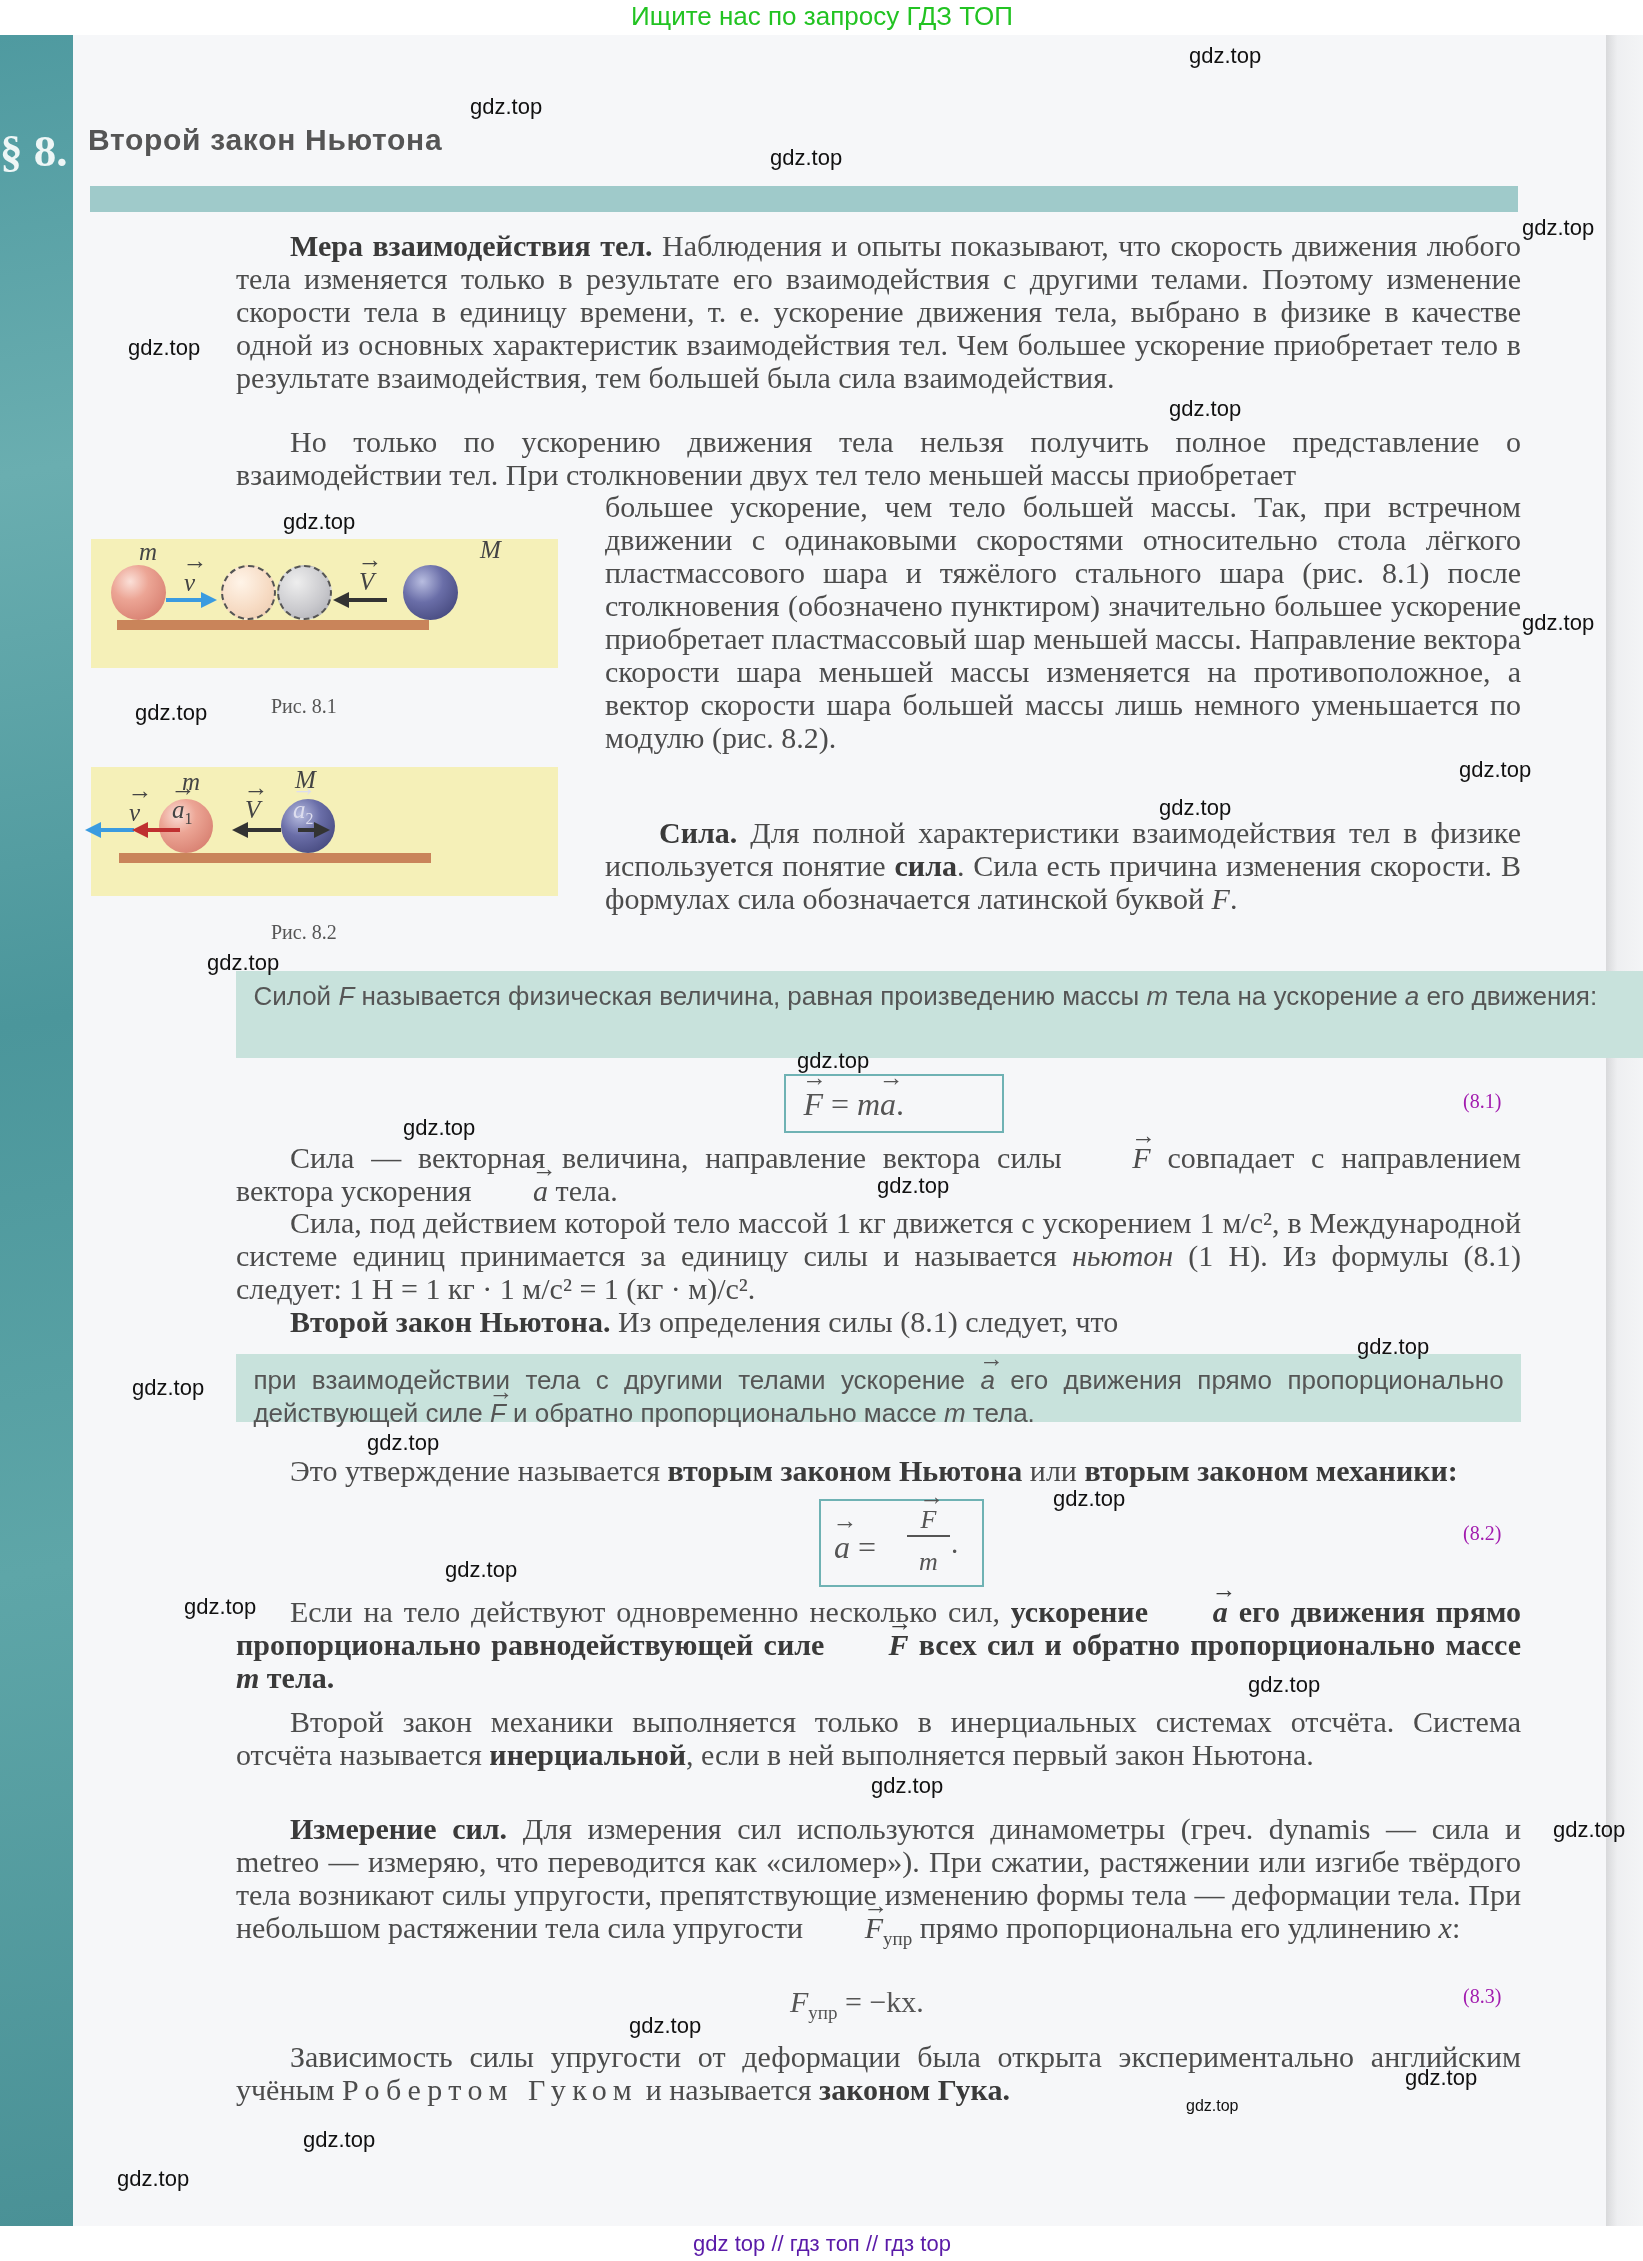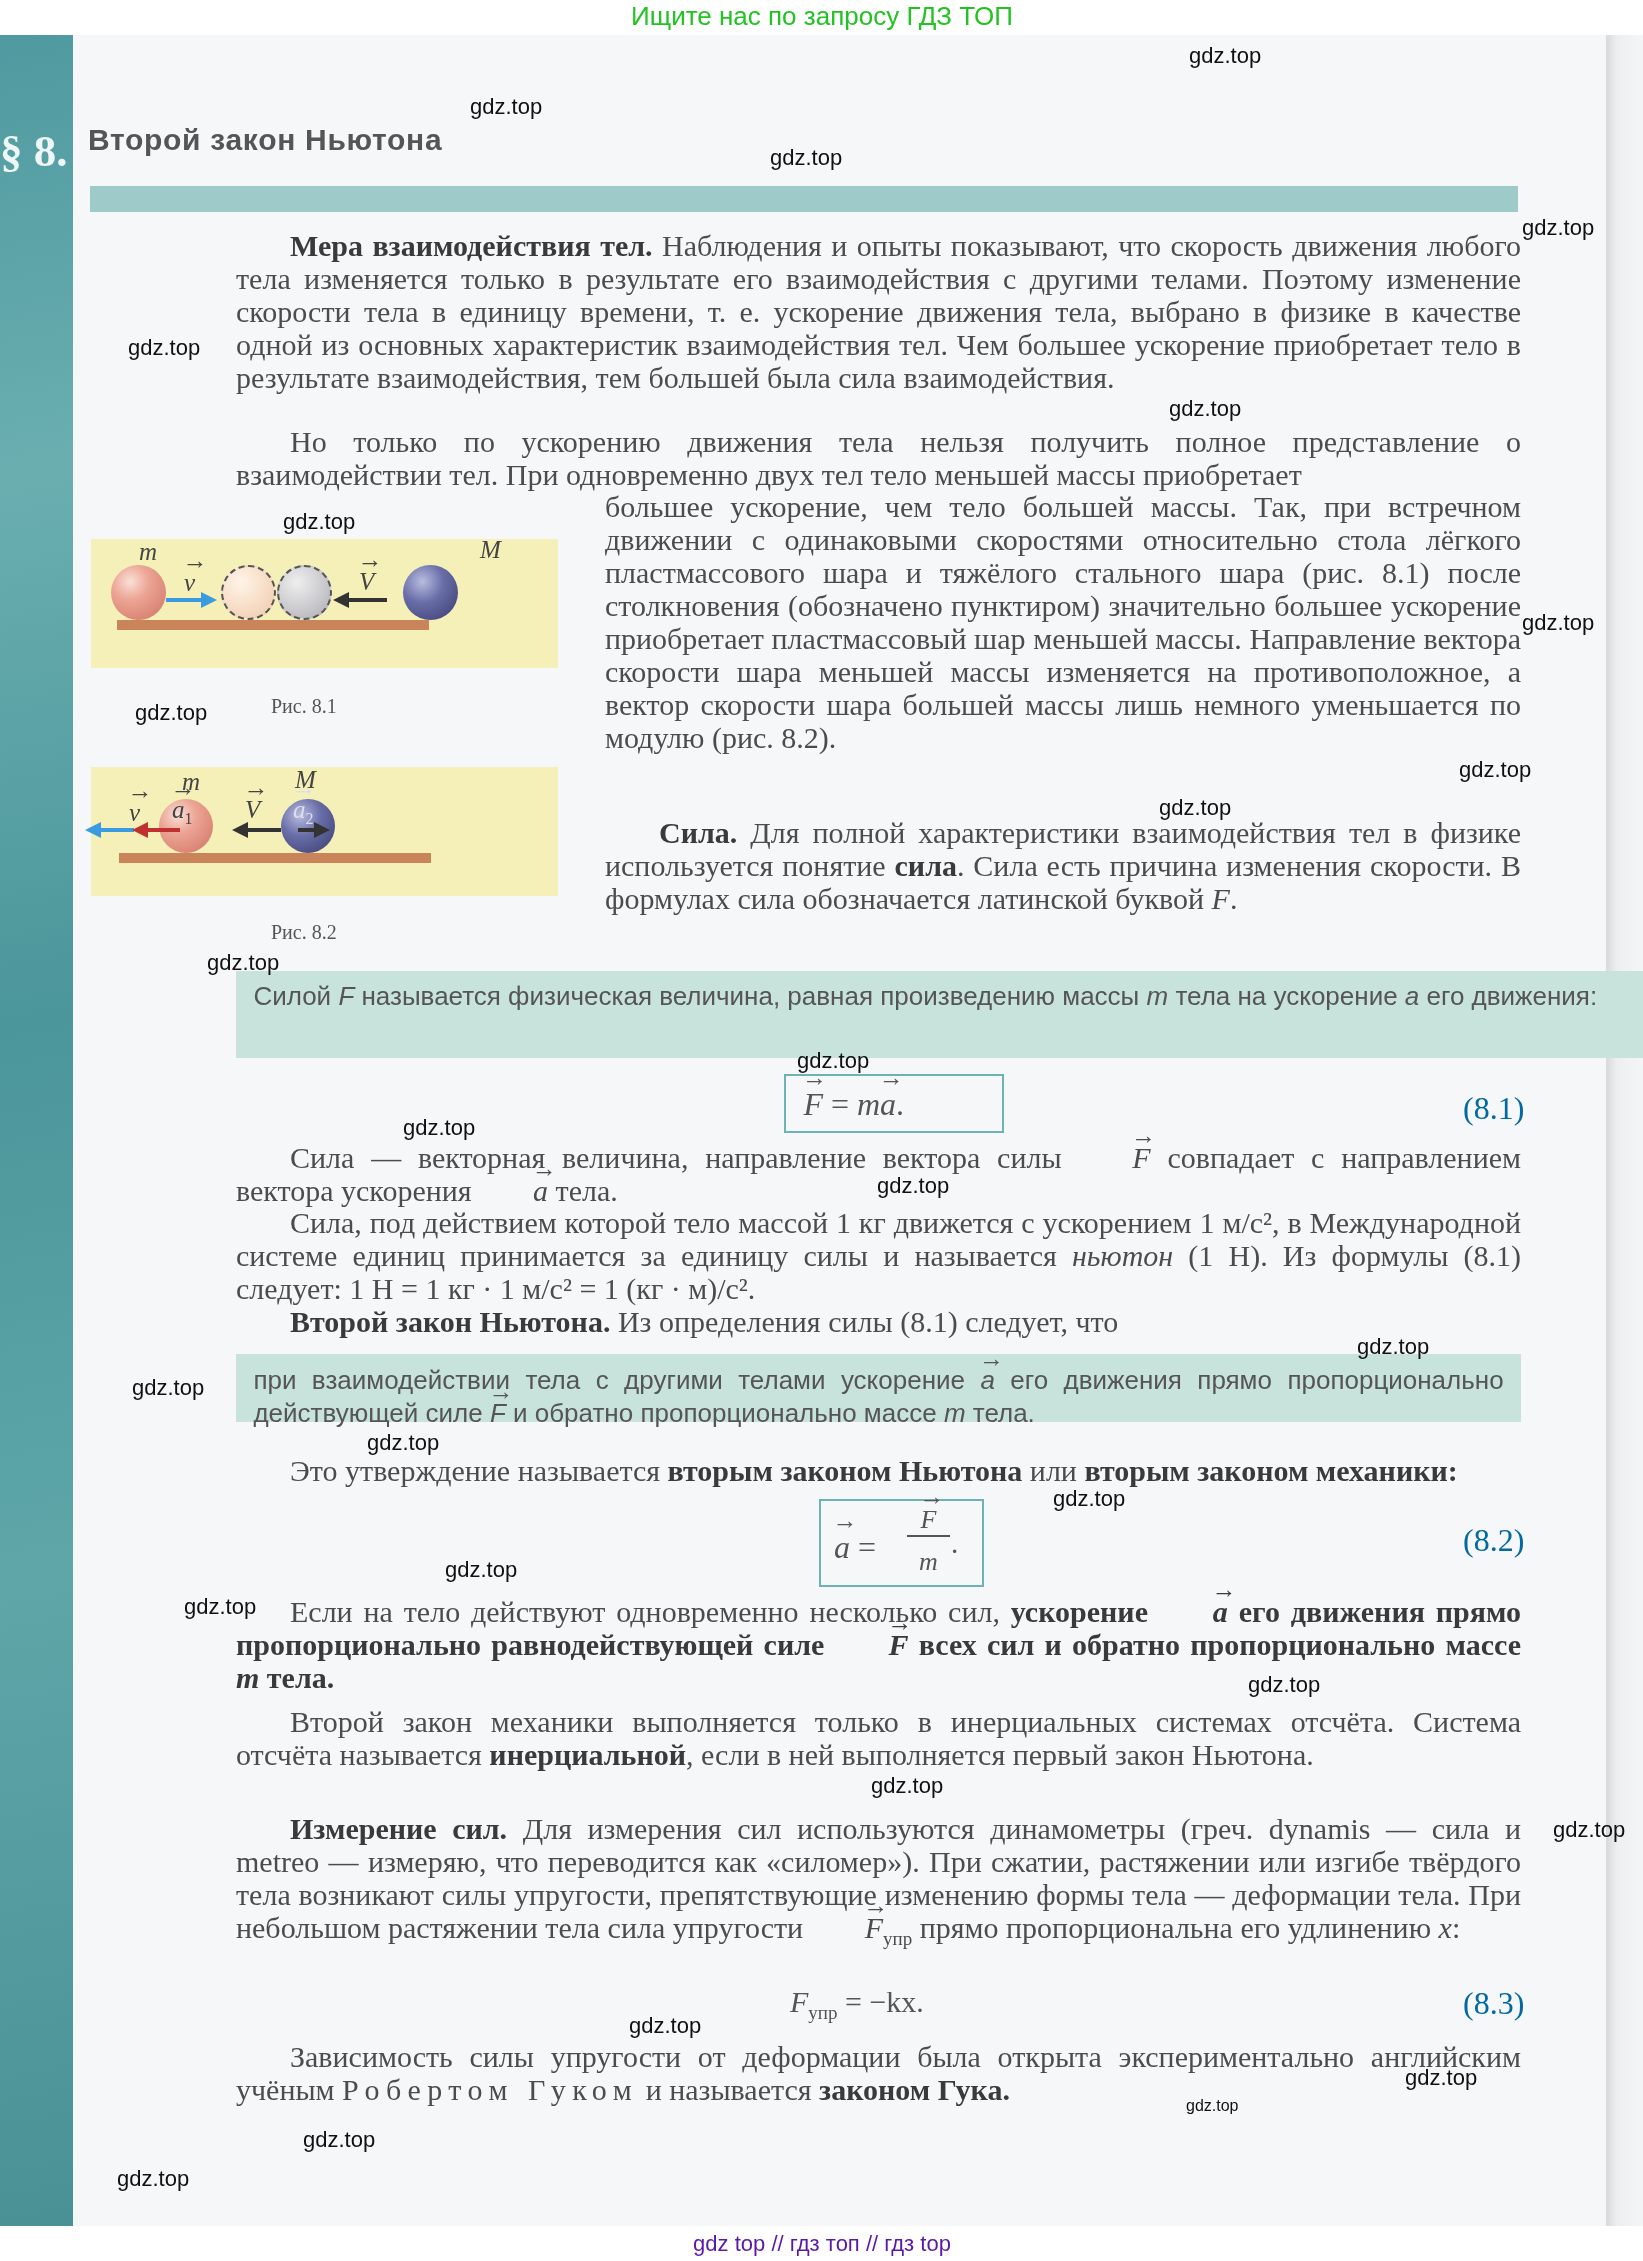--- a/index.html
+++ b/index.html
@@ -13,21 +13,21 @@
   .title { position:absolute; left:88px; top:123px; font-family:"Liberation Sans",sans-serif; font-weight:bold; font-size:30px; color:#555; letter-spacing:0.7px; }
   .title-bar { position:absolute; left:90px; top:186px; width:1428px; height:26px; background:#9fcaca; }
   .para { position:absolute; font-size:30px; line-height:33px; text-align:justify; text-align-last:left; color:#4c4c4c; }
   .indent { text-indent:54px; }
   b { color:#3a3a3a; }
   .vec { position:relative; display:inline-block; font-style:italic; }
   .vec::before { content:"→"; position:absolute; left:-1.4px; top:-22px; font-size:25px; font-style:normal; }
   .hl { position:absolute; background:#c8e2dc; }
   .hl-text { font-family:"Liberation Sans",sans-serif; font-size:26px; line-height:33px; color:#555; text-align:justify; text-align-last:left; }
   .formula-box { position:absolute; border:2.9px solid #6fb2b4; background:#f6f7f9; }
-  .eqno { position:absolute; font-size:32px; color:#0369a1; }
+  .eqno { position:absolute; font-size:20px; color:#a21caf; }
   .fig { position:absolute; background:#f5f0b8; }
   .table-bar { position:absolute; height:16px; background:#c9845a; }
   .ball { position:absolute; border-radius:50%; }
   .ball-pink { background:radial-gradient(circle at 35% 30%, #fbe0d8 0%, #eca595 35%, #d4796a 90%); }
   .ball-blue { background:radial-gradient(circle at 35% 30%, #b8bde0 0%, #6a6ea8 40%, #3c3f73 95%); }
   .ghost-pink { background:radial-gradient(circle at 35% 30%, #fff4e8 0%, #f6dac2 60%, #e8c8ac 100%); border:2.2px dashed #555; box-sizing:border-box; }
   .ghost-grey { background:radial-gradient(circle at 35% 30%, #eeeeee 0%, #c8c8cc 60%, #a8a9b0 100%); border:2.2px dashed #555; box-sizing:border-box; }
   .flabel { position:absolute; font-style:italic; font-size:25px; color:#444; font-family:"Liberation Serif",serif; }
   .caption { position:absolute; font-size:20px; color:#555; }
   .arrow { position:absolute; height:4.3px; }
@@ -51,21 +51,21 @@
 
 <div class="section-num">§ 8.</div>
 <div class="title">Второй закон Ньютона</div>
 <div class="title-bar"></div>
 
 <div class="para indent" style="left:236px; top:229px; width:1285px;">
   <b>Мера взаимодействия тел.</b><span> Наблюдения и опыты показывают, что скорость движения любого тела изменяется только в результате его взаимодействия с другими телами. Поэтому изменение скорости тела в единицу времени, т. е. ускорение движения тела, выбрано в физике в качестве одной из основных характеристик взаимодействия тел. Чем большее ускорение приобретает тело в результате взаимодействия, тем большей была сила взаимодействия.</span>
 </div>
 
 <div class="para indent" style="left:236px; top:425px; width:1285px;">
-  <span>Но только по ускорению движения тела нельзя получить полное представление о взаимодействии тел. При одновременно двух тел тело меньшей массы приобретает</span>
+  <span>Но только по ускорению движения тела нельзя получить полное представление о взаимодействии тел. При столкновении двух тел тело меньшей массы приобретает</span>
 </div>
 
 <div class="para" style="left:605px; top:490px; width:916px;">
   <span>большее ускорение, чем тело большей массы. Так, при встречном движении с одинаковыми скоростями относительно стола лёгкого пластмассового шара и тяжёлого стального шара (рис. 8.1) после столкновения (обозначено пунктиром) значительно большее ускорение приобретает пластмассовый шар меньшей массы. Направление вектора скорости шара меньшей массы изменяется на противоположное, а вектор скорости шара большей массы лишь немного уменьшается по модулю (рис. 8.2).</span>
 </div>
 
 <div class="fig" style="left:91px; top:539px; width:467px; height:129px;">
   <div class="flabel" style="left:48px; top:-1.4px;">m</div>
   <div class="flabel" style="left:389px; top:-2.9px;">M</div>
   <div class="ball ball-pink" style="left:19.6px; top:26px; width:55px; height:55px;"></div>

